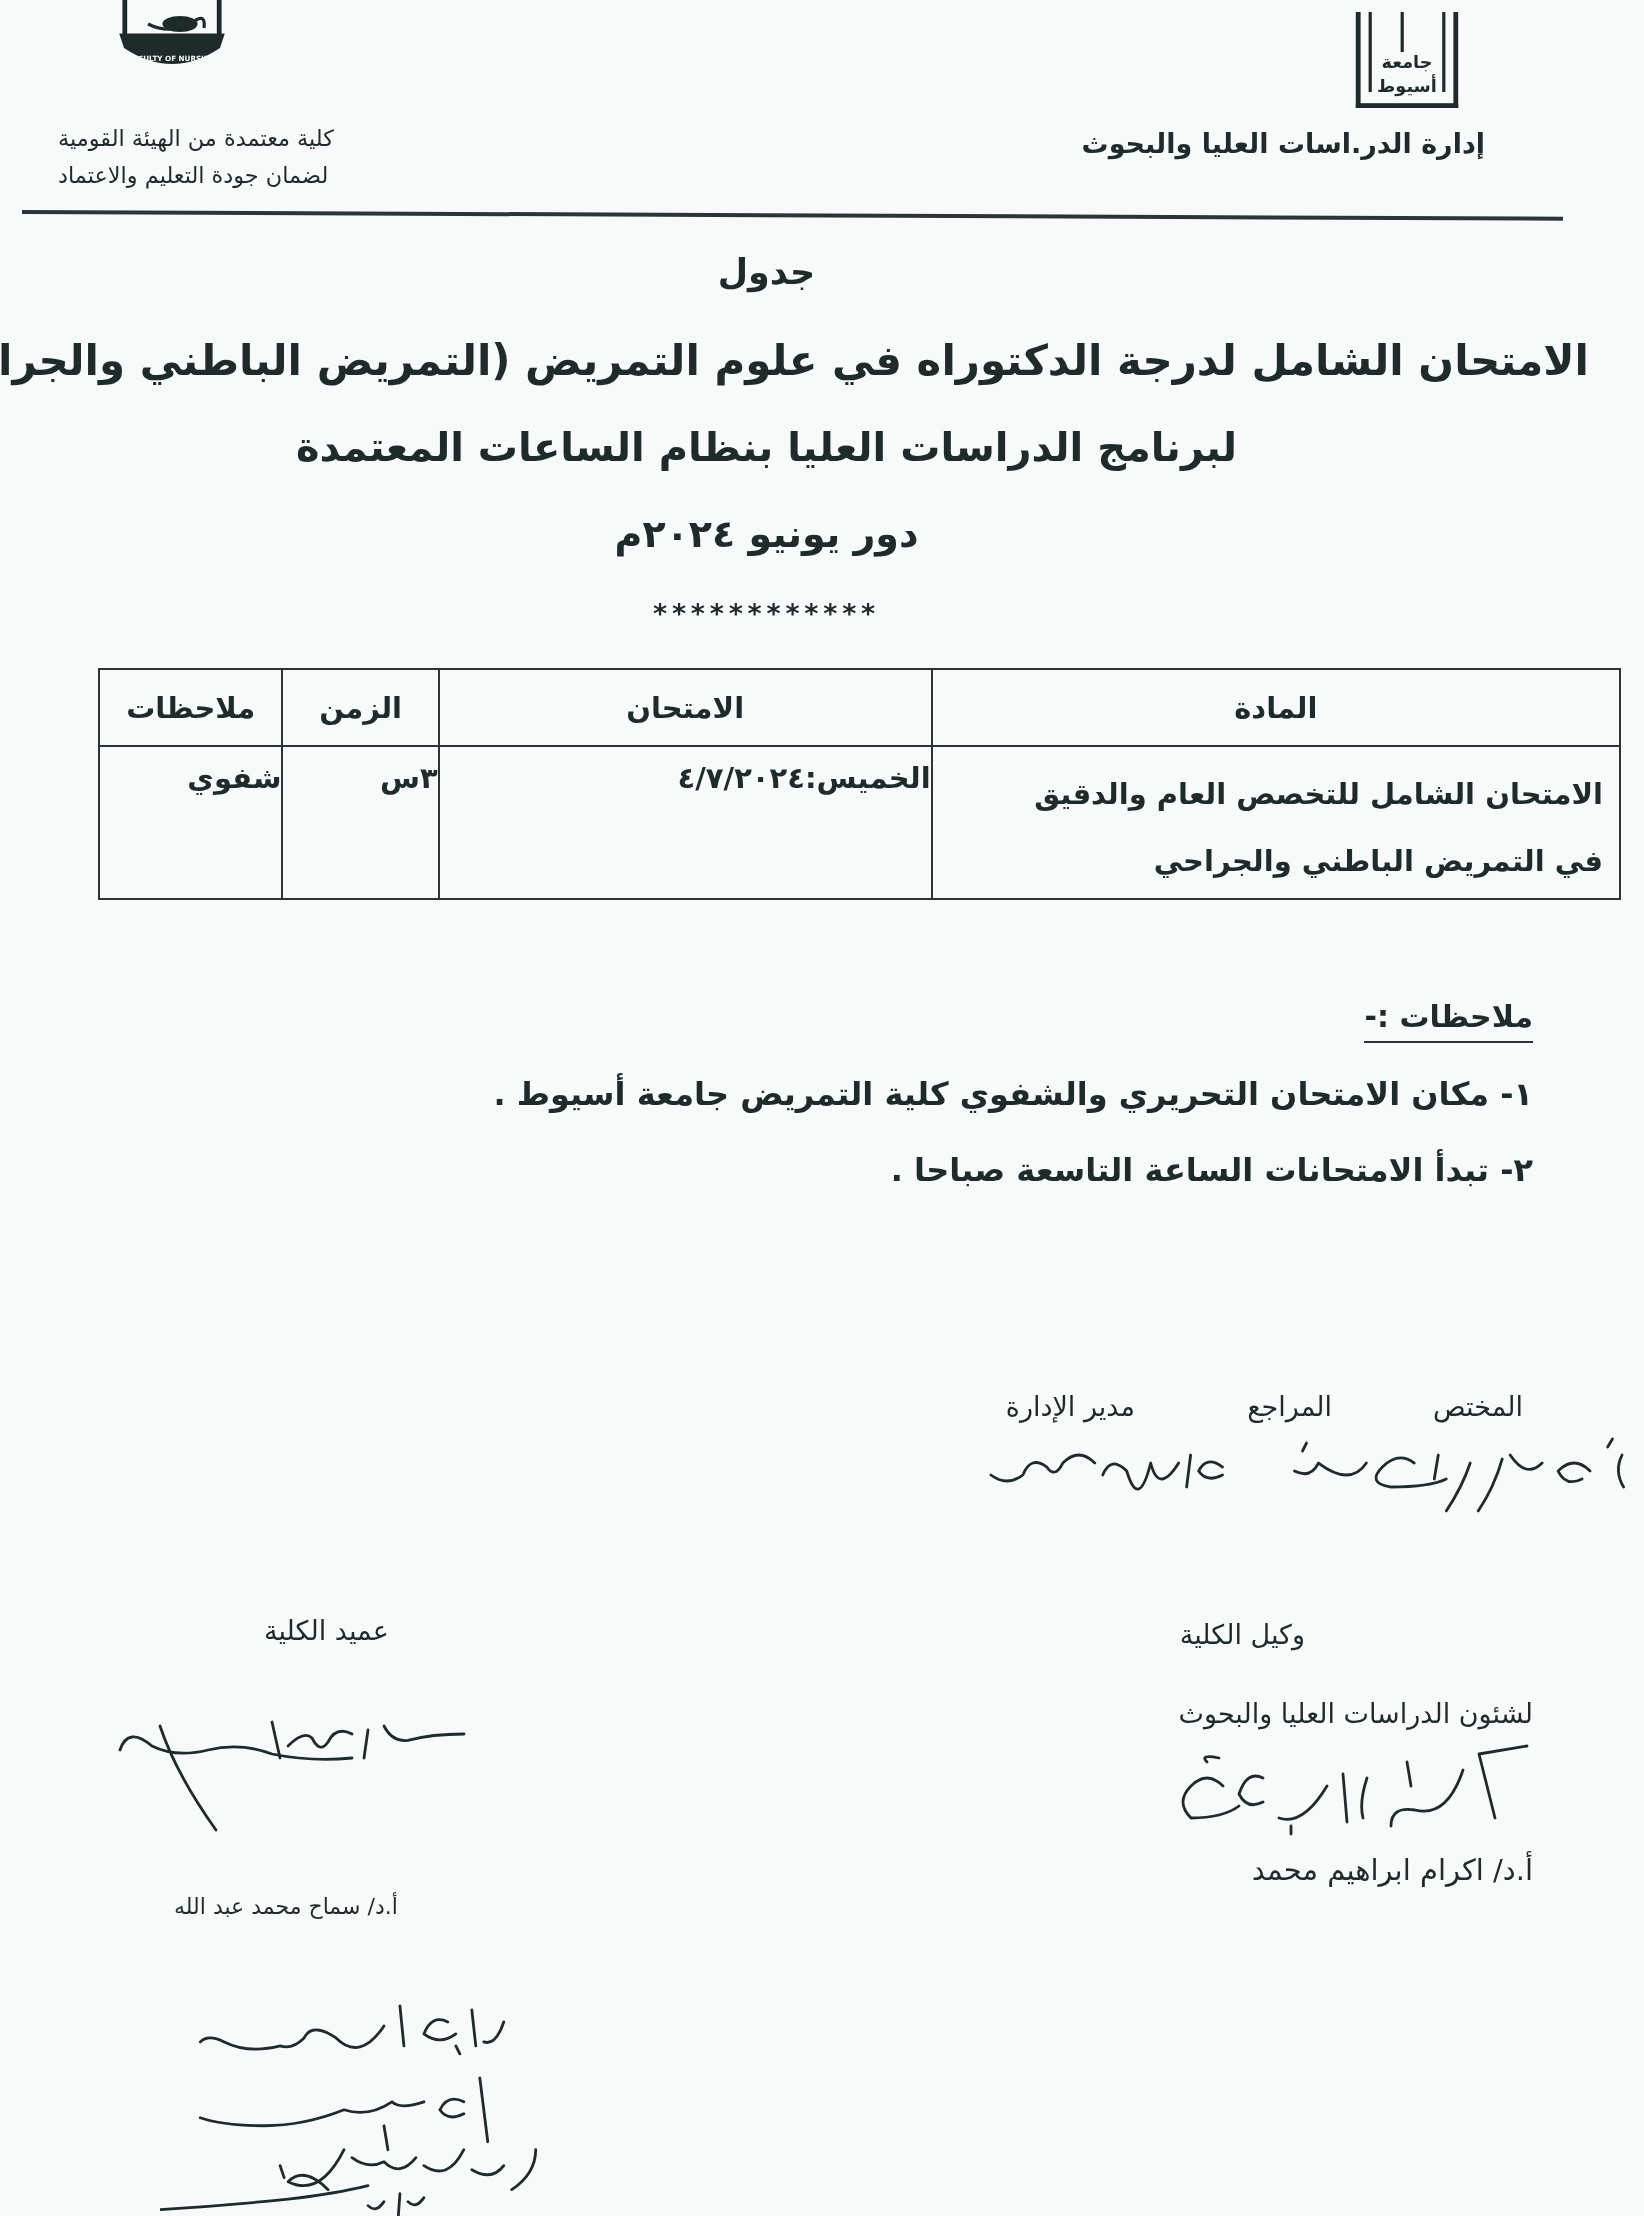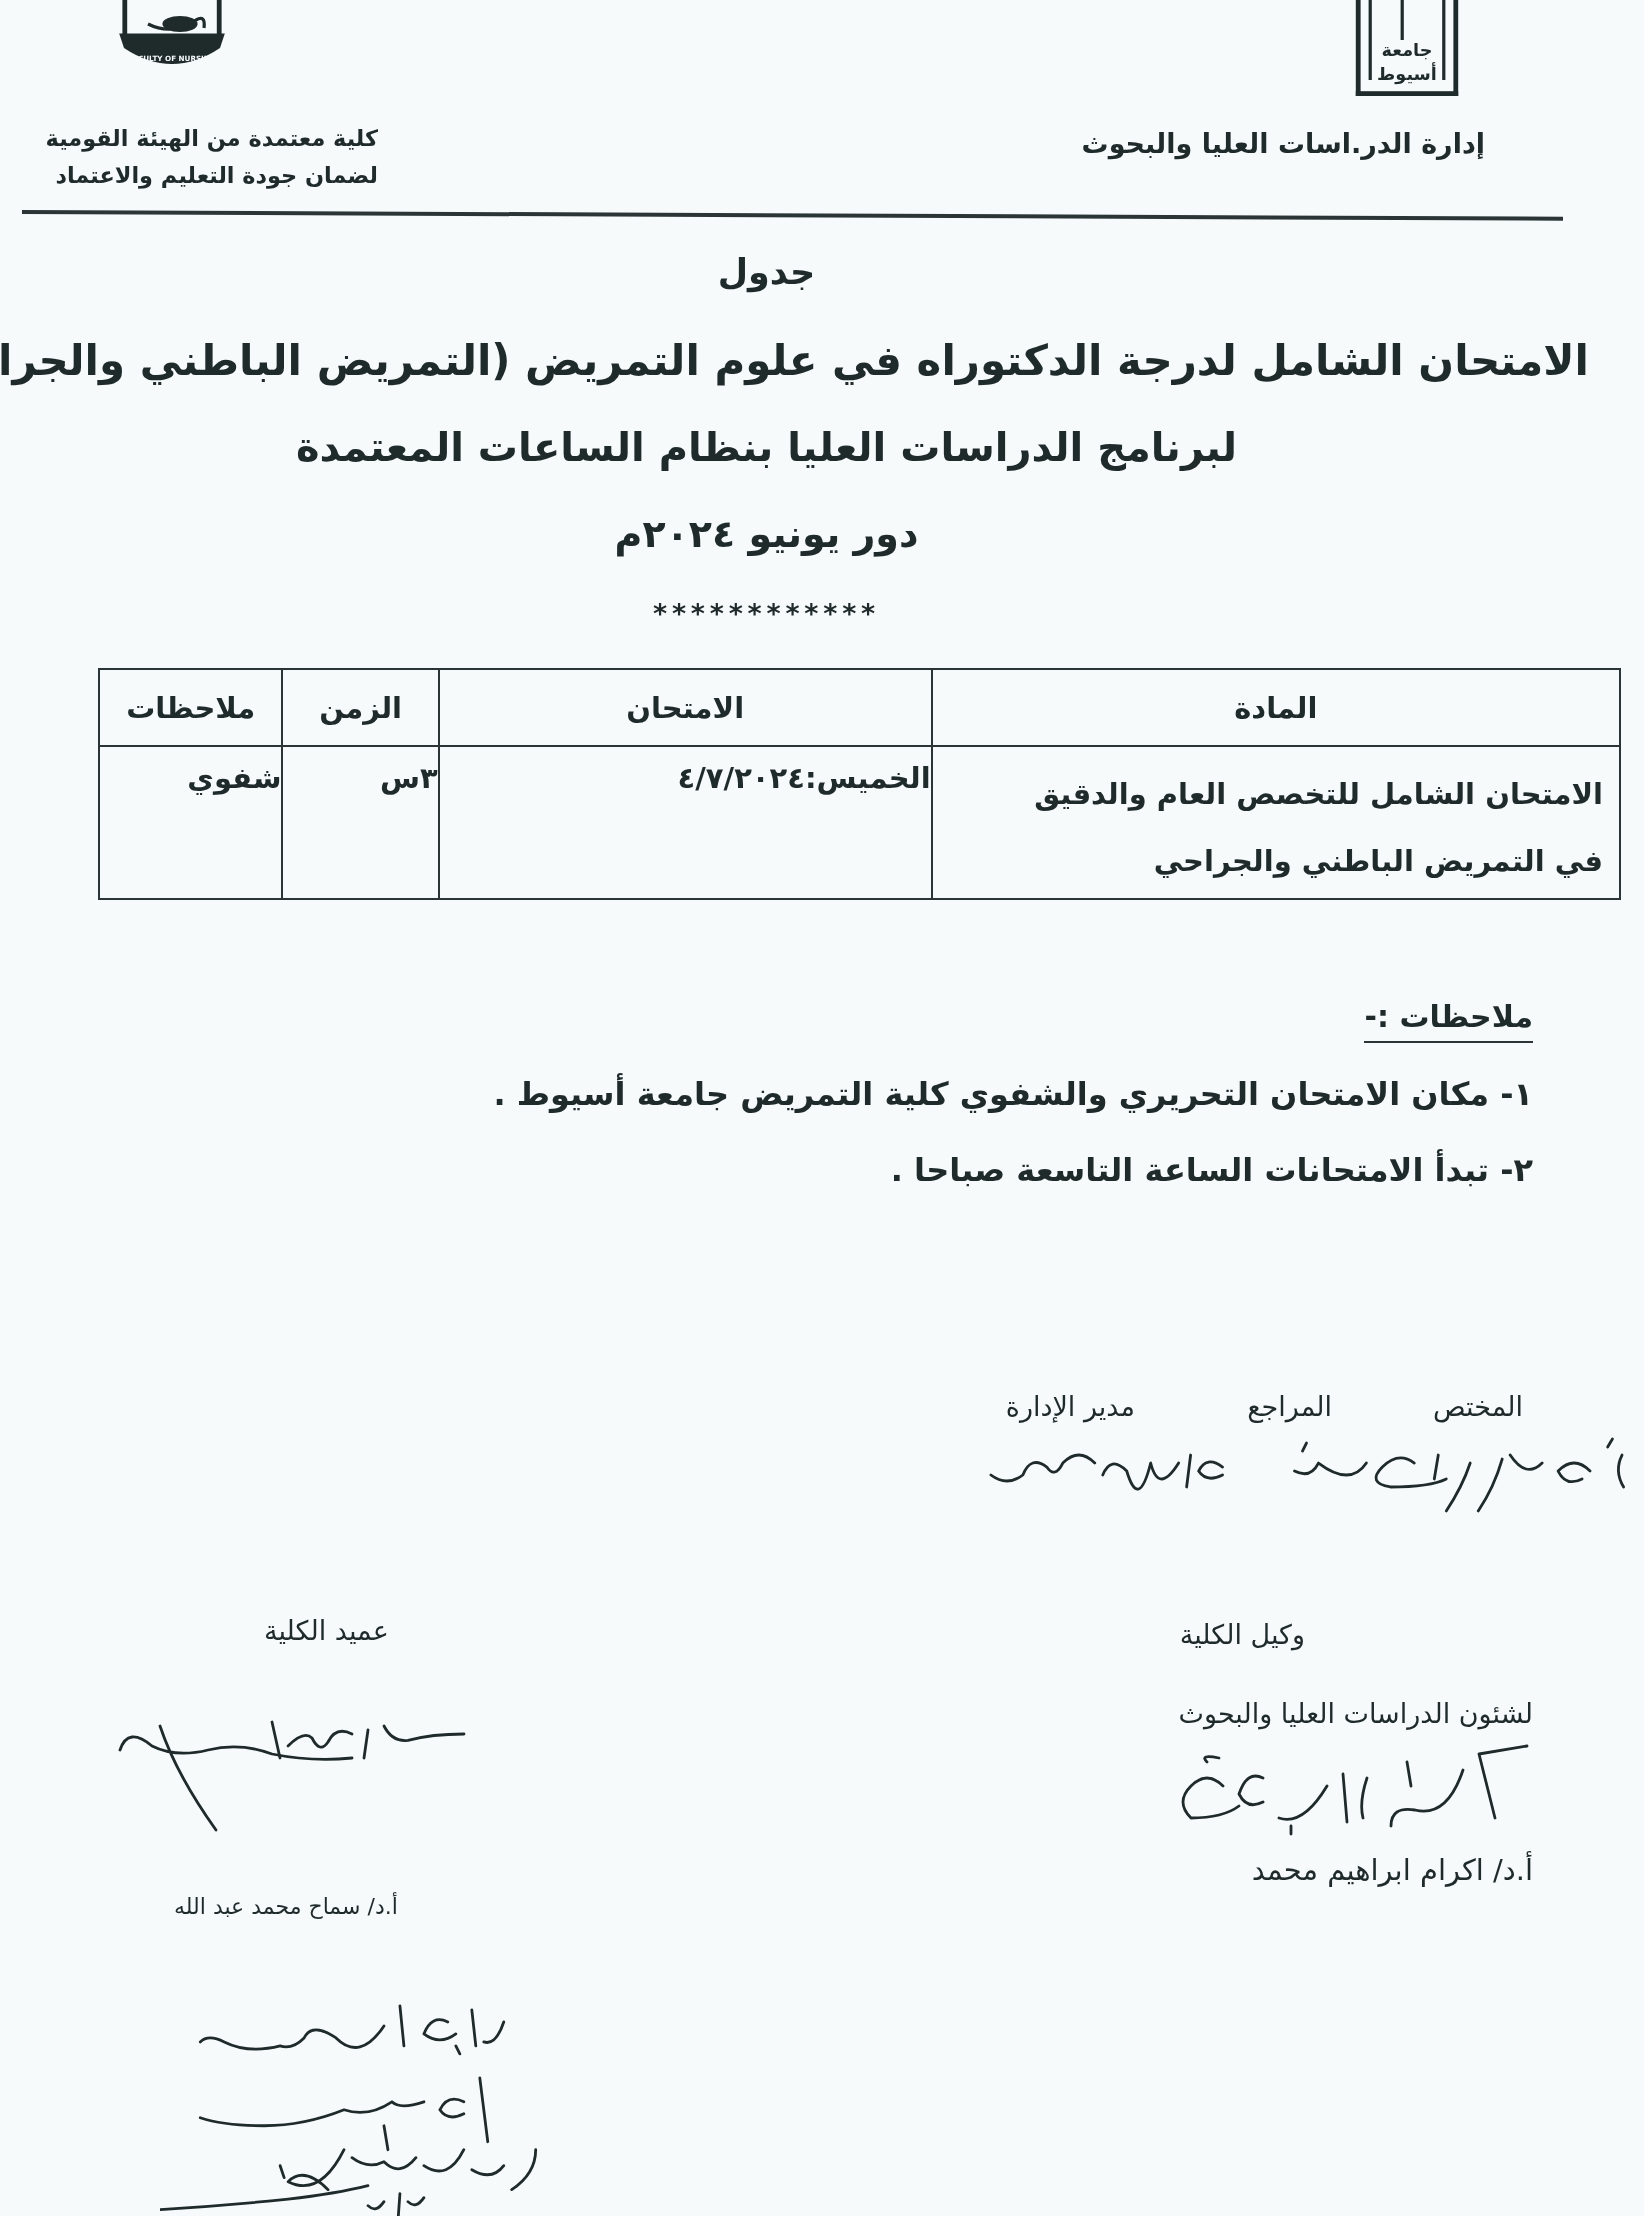--- a/index.html
+++ b/index.html
@@ -11,33 +11,33 @@
     }
     body {
       position: relative;
       font-family: "DejaVu Sans", "Liberation Sans", sans-serif;
       color: #1f2a2a;
     }
     .abs { position: absolute; }
 
     
     .logo-univ {
-      left: 1351px; top: 0px; width: 112px; height: 100px;
+      left: 1351px; top: 12px; width: 112px; height: 100px;
     }
     .logo-fac {
       left: 116px; top: 0px; width: 112px; height: 72px;
     }
     .hdr-right {
       right: 160px; top: 128px;
       font-size: 27px; font-weight: bold; white-space: nowrap;
       text-align: right;
     }
     .hdr-left {
       left: 58px; top: 120px; width: 320px;
-      font-size: 22.4px; font-weight: bold; line-height: 37px;
+      font-size: 22.4px; font-weight: normal; line-height: 37px;
       text-align: left; white-space: nowrap;
     }
     .hdr-rule {
       left: 22.4px; top: 210px; width: 1541px; height: 4px;
       background: #2b3535;
       transform: rotate(0.25deg);
       transform-origin: left center;
     }
 
     

